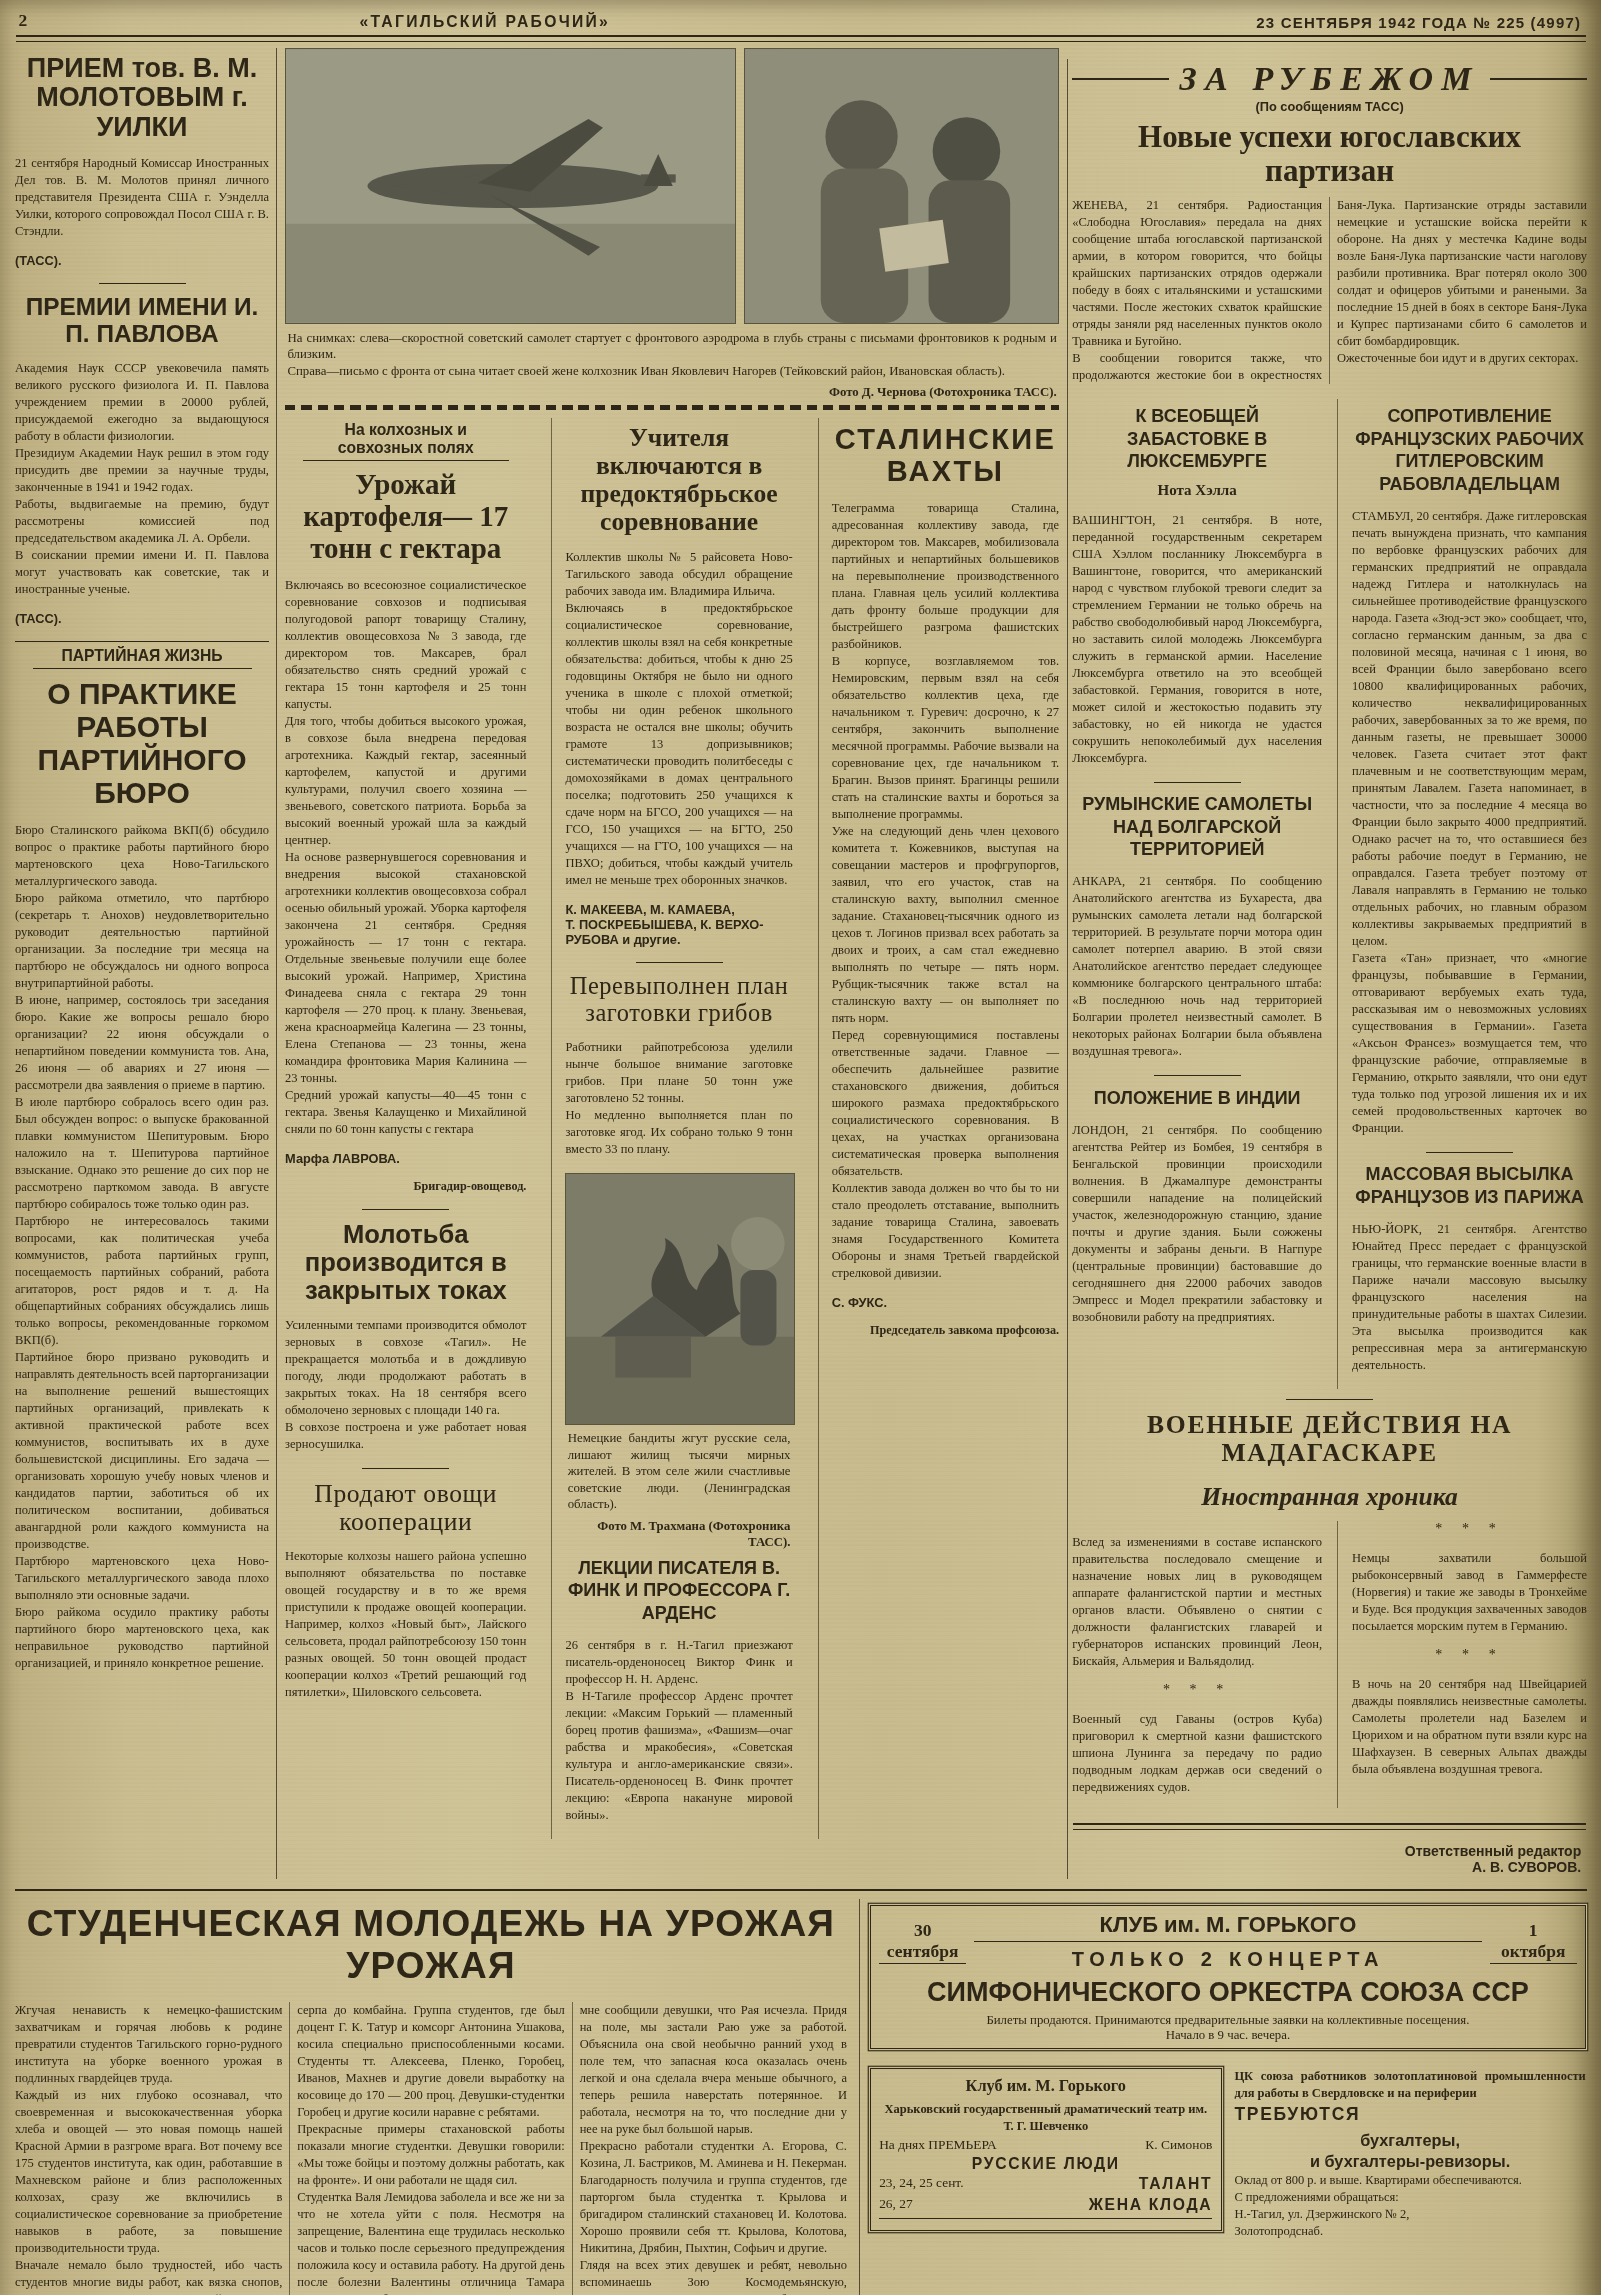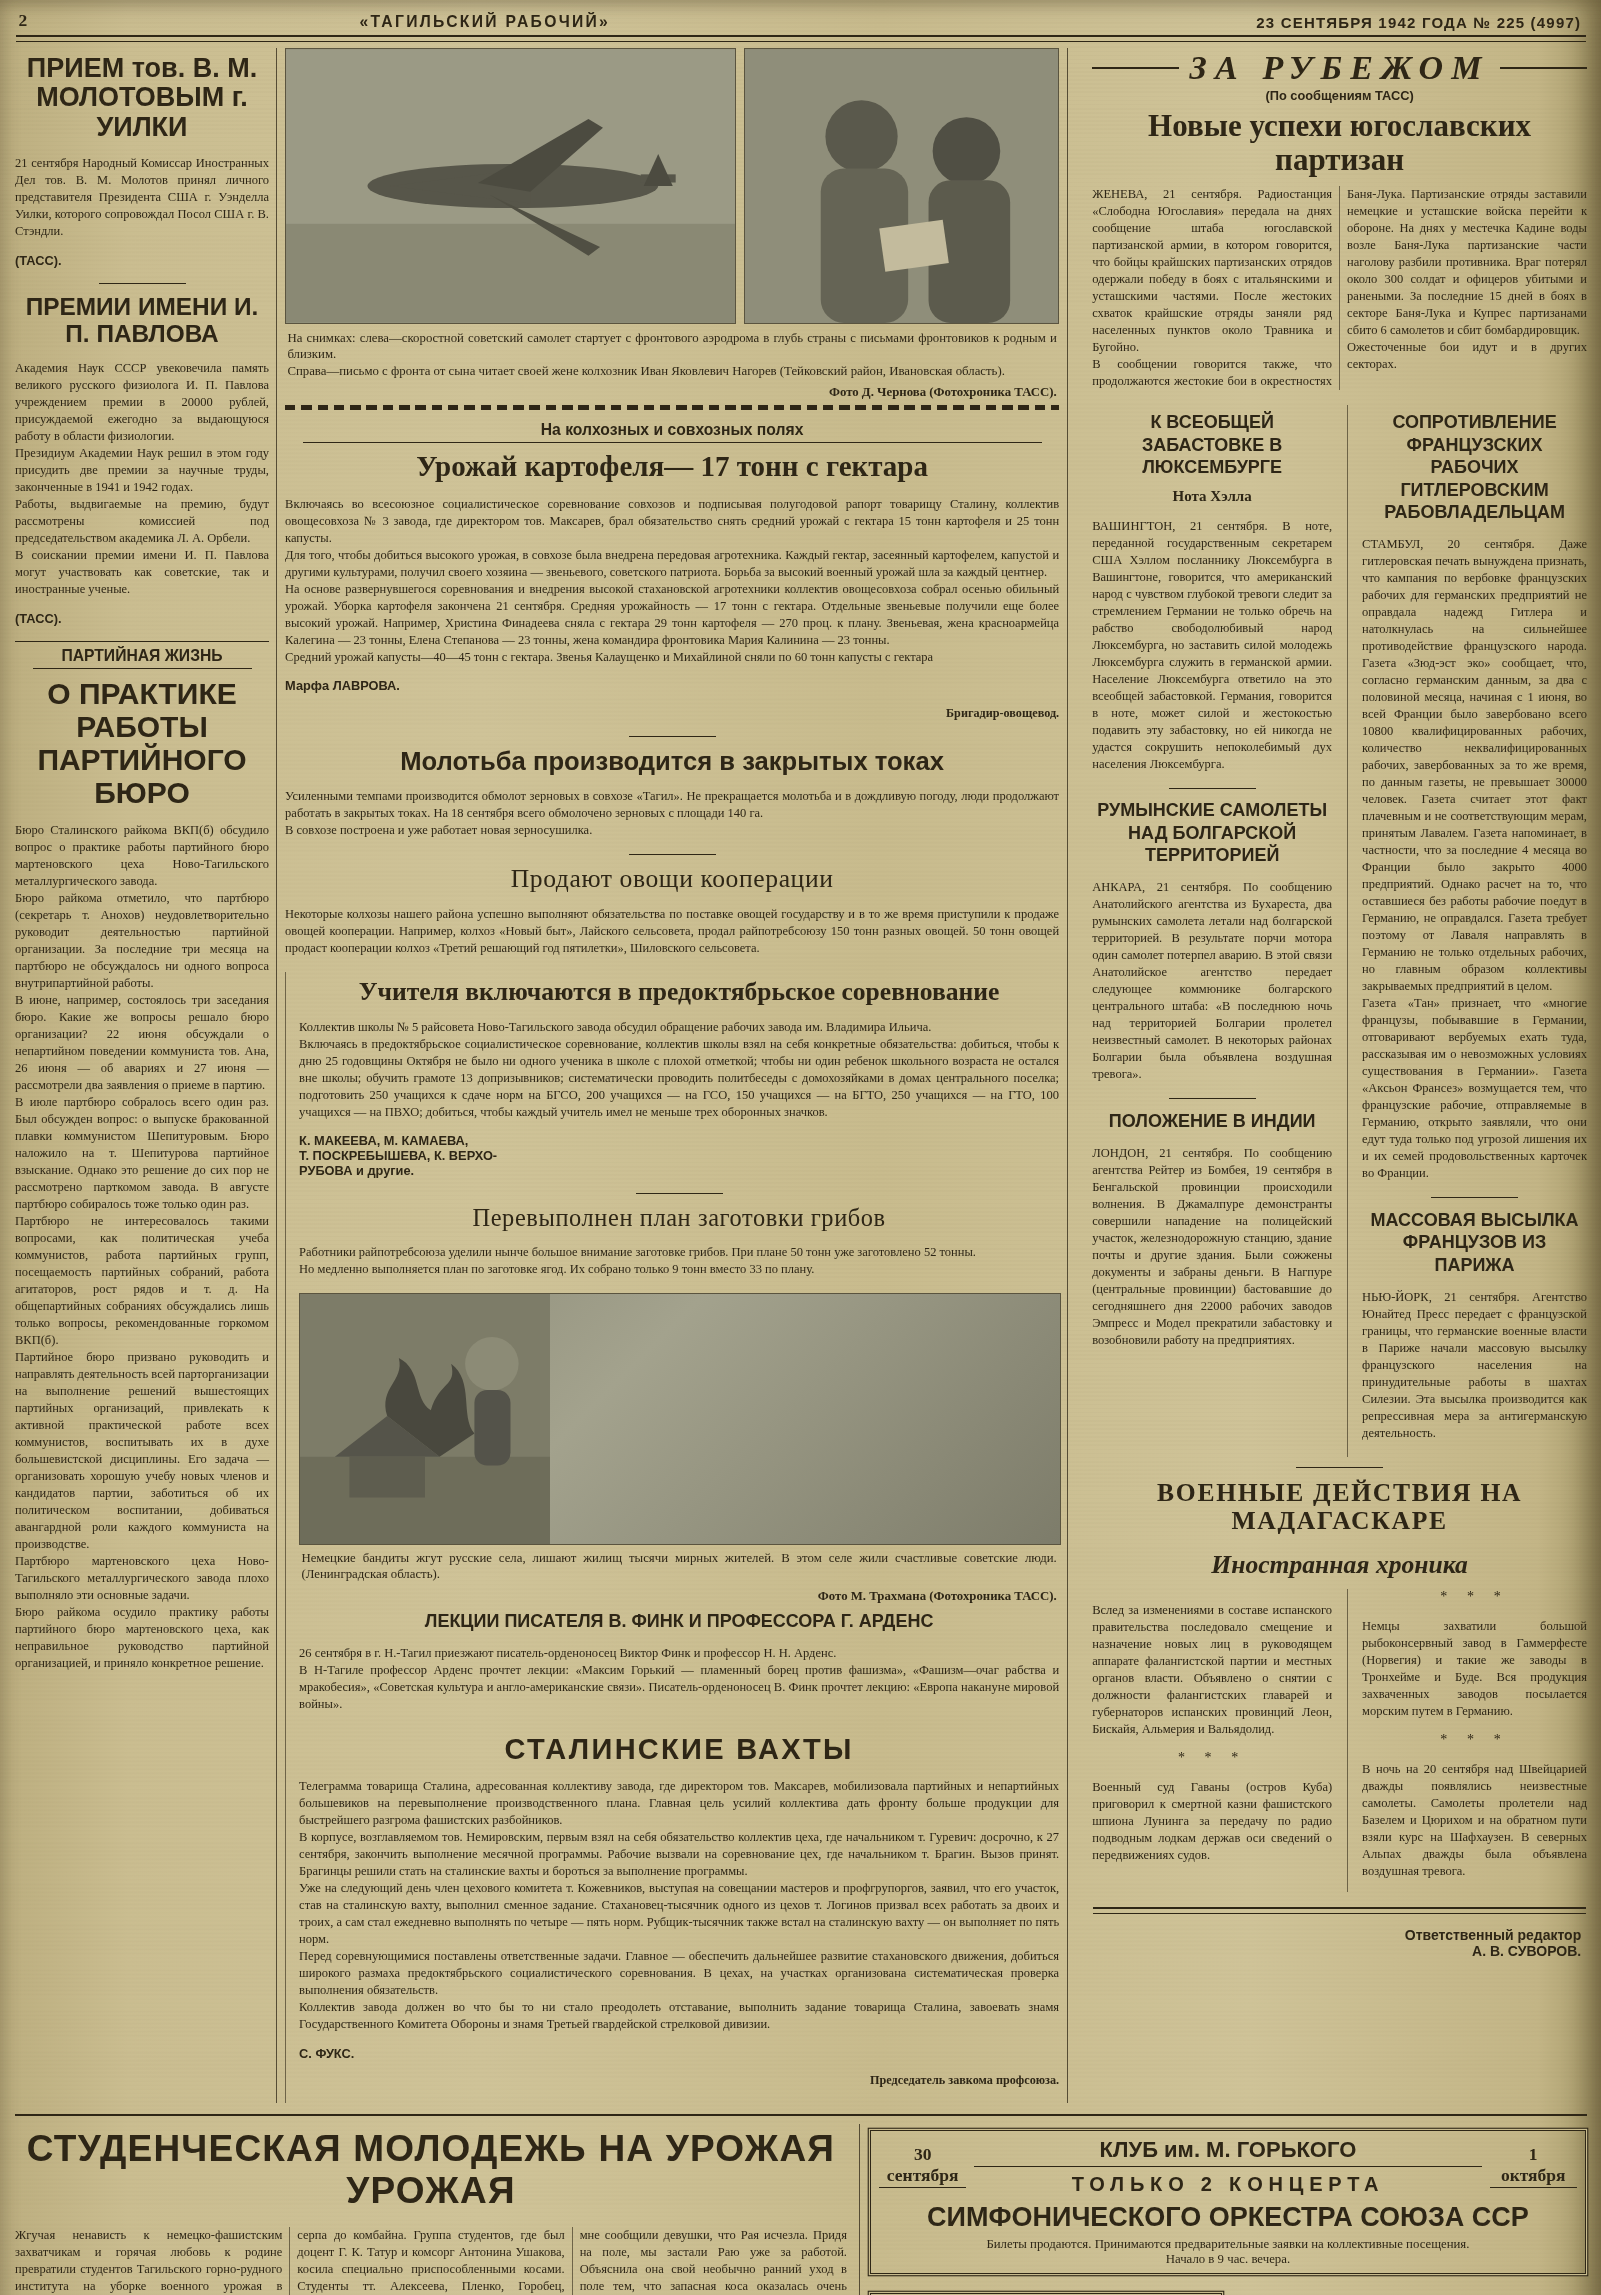--- a/index.html
+++ b/index.html
@@ -31,27 +31,27 @@
   .art{margin-bottom:15px;}
   h1,h2,h3,h4{margin:5.8px 0 9.3px 0;text-align:center;line-height:1.1;}
   .t-sans-xl{font-family:"Liberation Sans",sans-serif;font-weight:800;font-size:27px;}
   .t-sans-l {font-family:"Liberation Sans",sans-serif;font-weight:800;font-size:24.4px;}
   .t-serif-xl{font-weight:bold;font-size:29px;}
   .t-serif-l{font-weight:bold;font-size:25.6px;}
   .t-serif-light{font-weight:normal;font-size:25.6px;letter-spacing:0.6px;margin-top:8px;}
   
   .top{display:grid;grid-template-columns:262px 774px 1fr;column-gap:8.1px;}
   .colL{border-right:1.2px solid rgba(46,38,22,.75);padding-right:7px;}
-  .colR{border-left:1.2px solid rgba(46,38,22,.75);padding-left:24px;}
+  .colR{border-left:1.2px solid rgba(46,38,22,.75);padding-left:4px;margin-top:11px;}
   
   .photo-row{display:flex;gap:8.1px;margin-bottom:5.8px;}
   .photo{background:linear-gradient(135deg,#8d8c78,#a3a28d 40%,#7d7c6a);border:0.6px solid #5a543f;position:relative;overflow:hidden;}
   .caption{font-size:12.8px;line-height:1.3;text-align:justify;white-space:pre-line;margin:4.7px 2.3px 3.5px 2.3px;}
   .wavy{height:4.7px;background:repeating-linear-gradient(90deg,#2e2616 0 10.5px, transparent 10.5px 16.3px);margin:4.7px 0 8.1px 0;}
-  .mid-cols{display:grid;grid-template-columns:1fr;column-gap:25px;}
+  .mid-cols{display:grid;grid-template-columns:1fr 1fr 1fr;column-gap:25px;}
   .mid-col{min-width:0;}
   .mid-col + .mid-col{border-left:0.6px solid rgba(46,38,22,.6);padding-left:13px;}
   
   .abroad-hdr{display:flex;align-items:center;gap:10.5px;margin:1.2px 0 0 0;}
   .abroad-hdr .line{flex:1;border-top:2.3px solid #2e2616;}
   .abroad-title{font-size:34px;font-weight:bold;font-style:italic;letter-spacing:8.1px;white-space:nowrap;}
   .abroad-src{text-align:center;font-family:"Liberation Sans",sans-serif;font-weight:bold;font-size:12.8px;margin:1.2px 0 5.8px 0;}
   .two-col{column-count:2;column-gap:15px;column-rule:0.6px solid rgba(46,38,22,.6);}
   .abroad-grid{display:grid;grid-template-columns:1fr 1fr;column-gap:15px;margin-top:3.5px;}
   .abroad-grid .c2{border-left:0.6px solid rgba(46,38,22,.6);padding-left:14px;}

